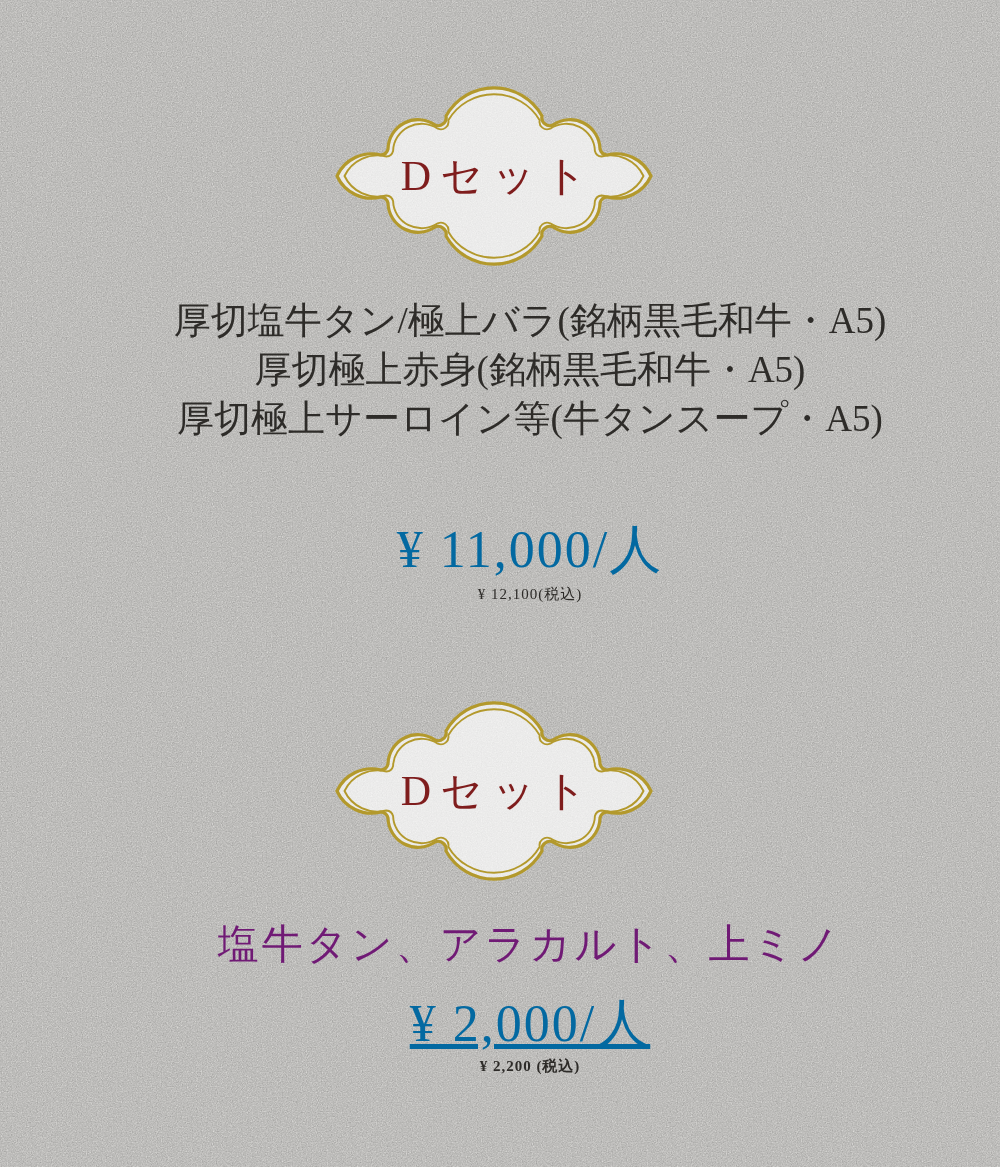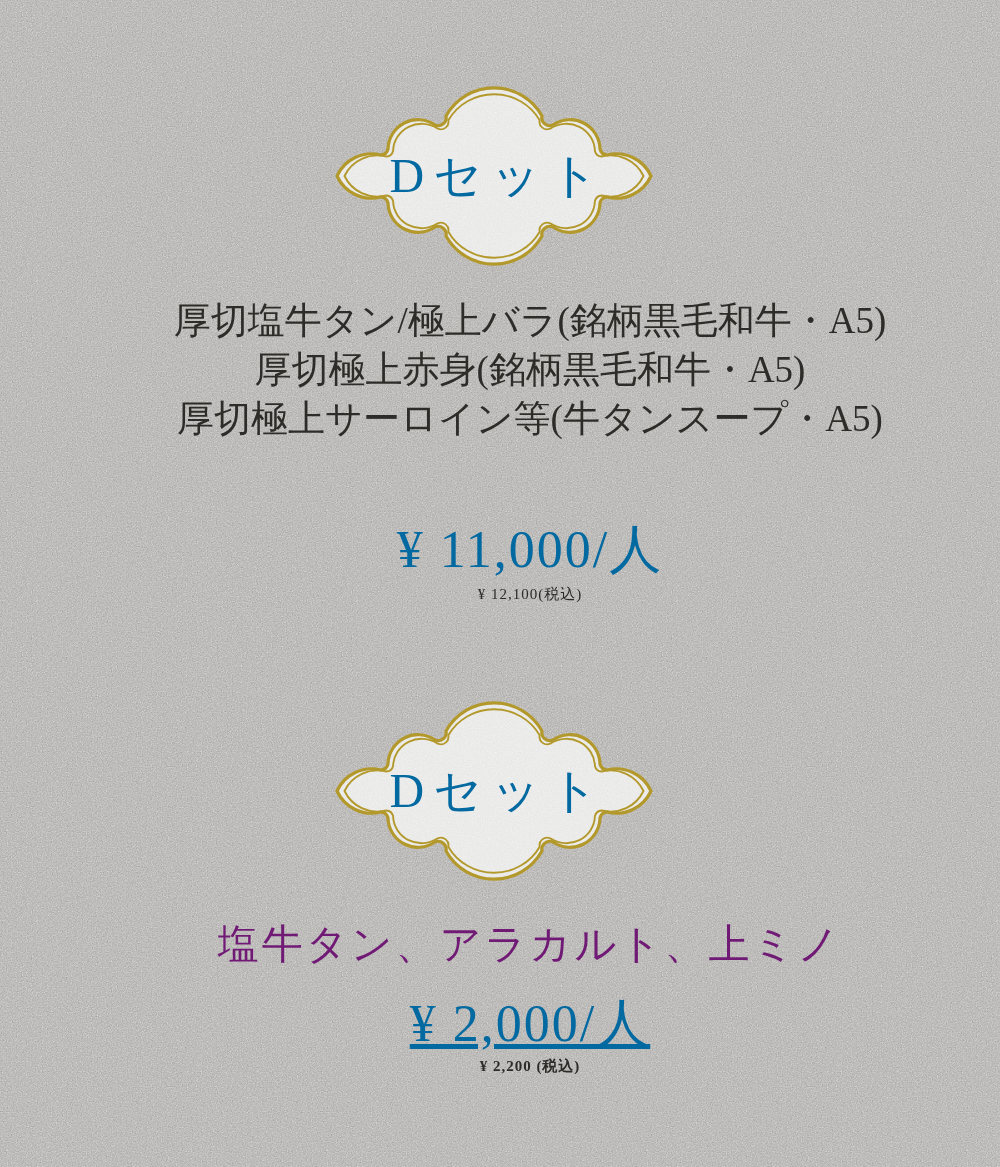--- a/index.html
+++ b/index.html
@@ -54,24 +54,24 @@
     fill: none;
     stroke: #b3992c;
     stroke-width: 2;
   }
   .badge-label {
     position: absolute;
     inset: 0;
     display: flex;
     align-items: center;
     justify-content: center;
-    font-size: 48px;
+    font-size: 42px;
     letter-spacing: 9px;
     text-indent: 9px;
-    color: #0369a1;
+    color: #7f1d1d;
   }
   
   .items-d {
     top: 296px;
     font-size: 37px;
     line-height: 49px;
     color: #2e2c29;
   }
   .items-y {
     top: 918px;

